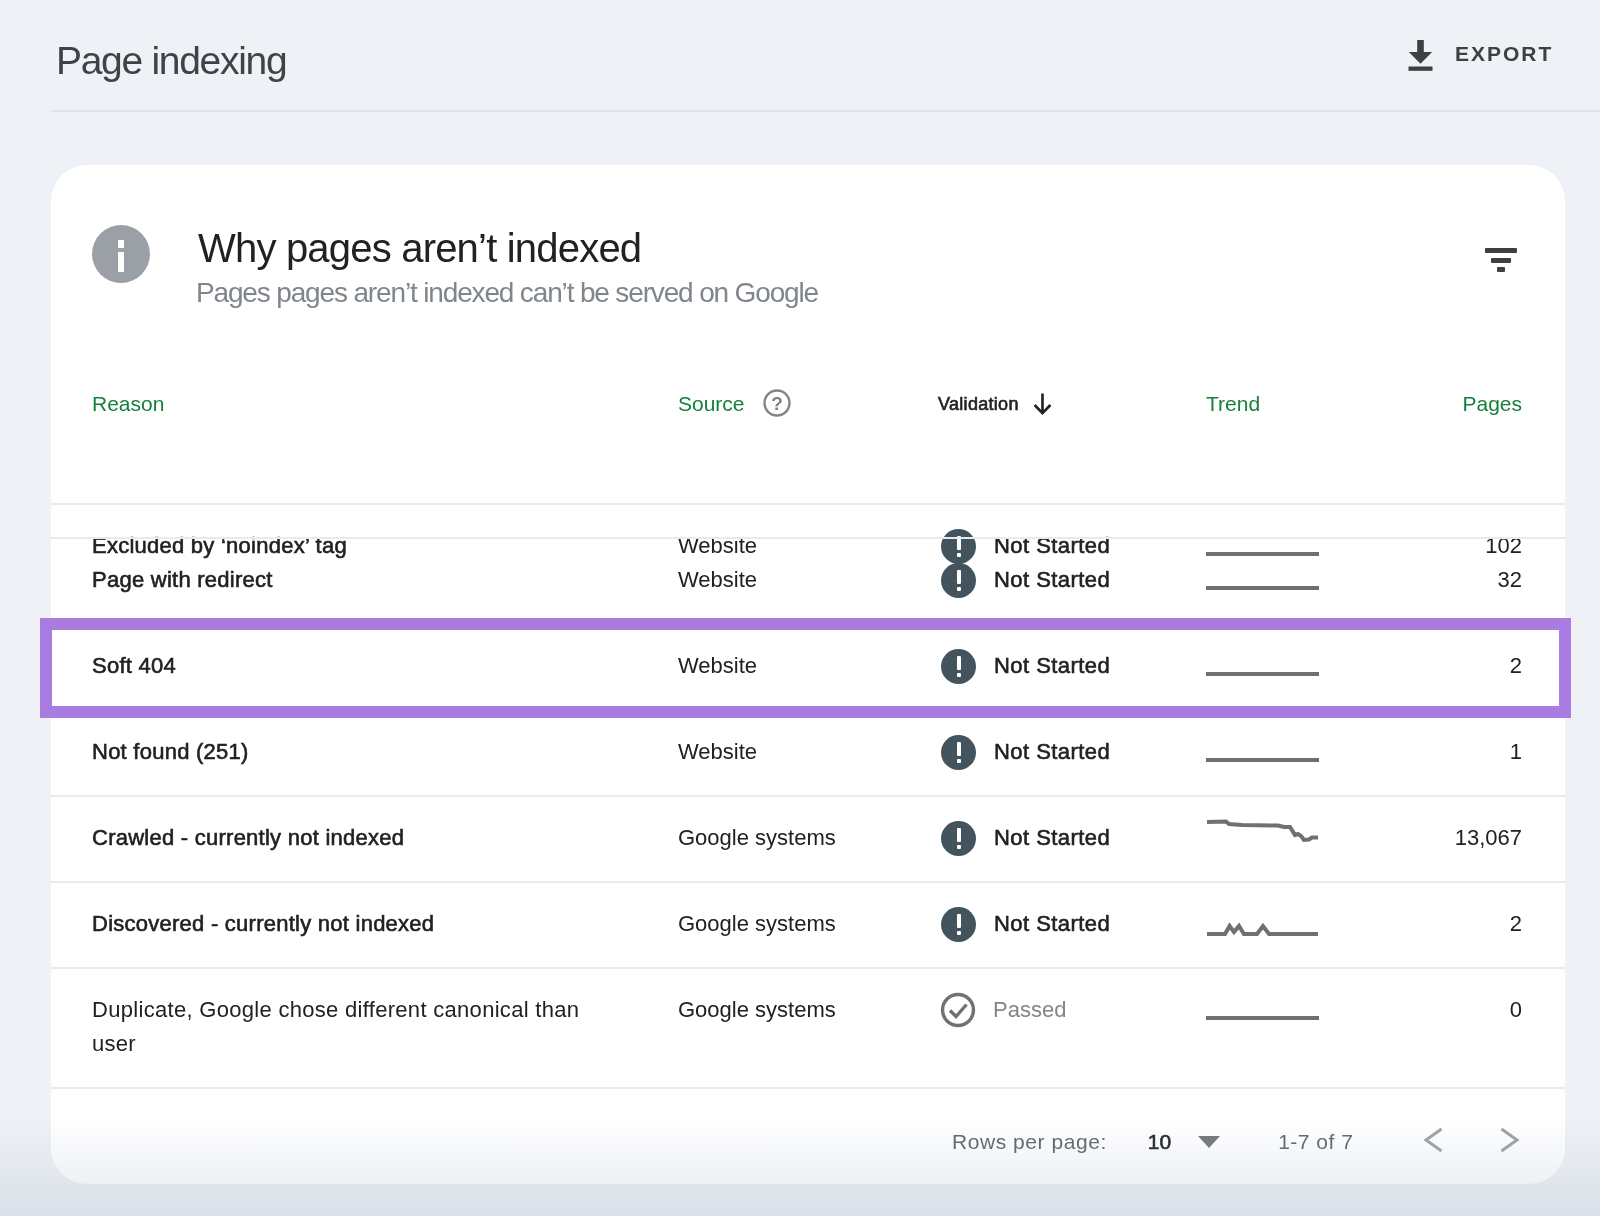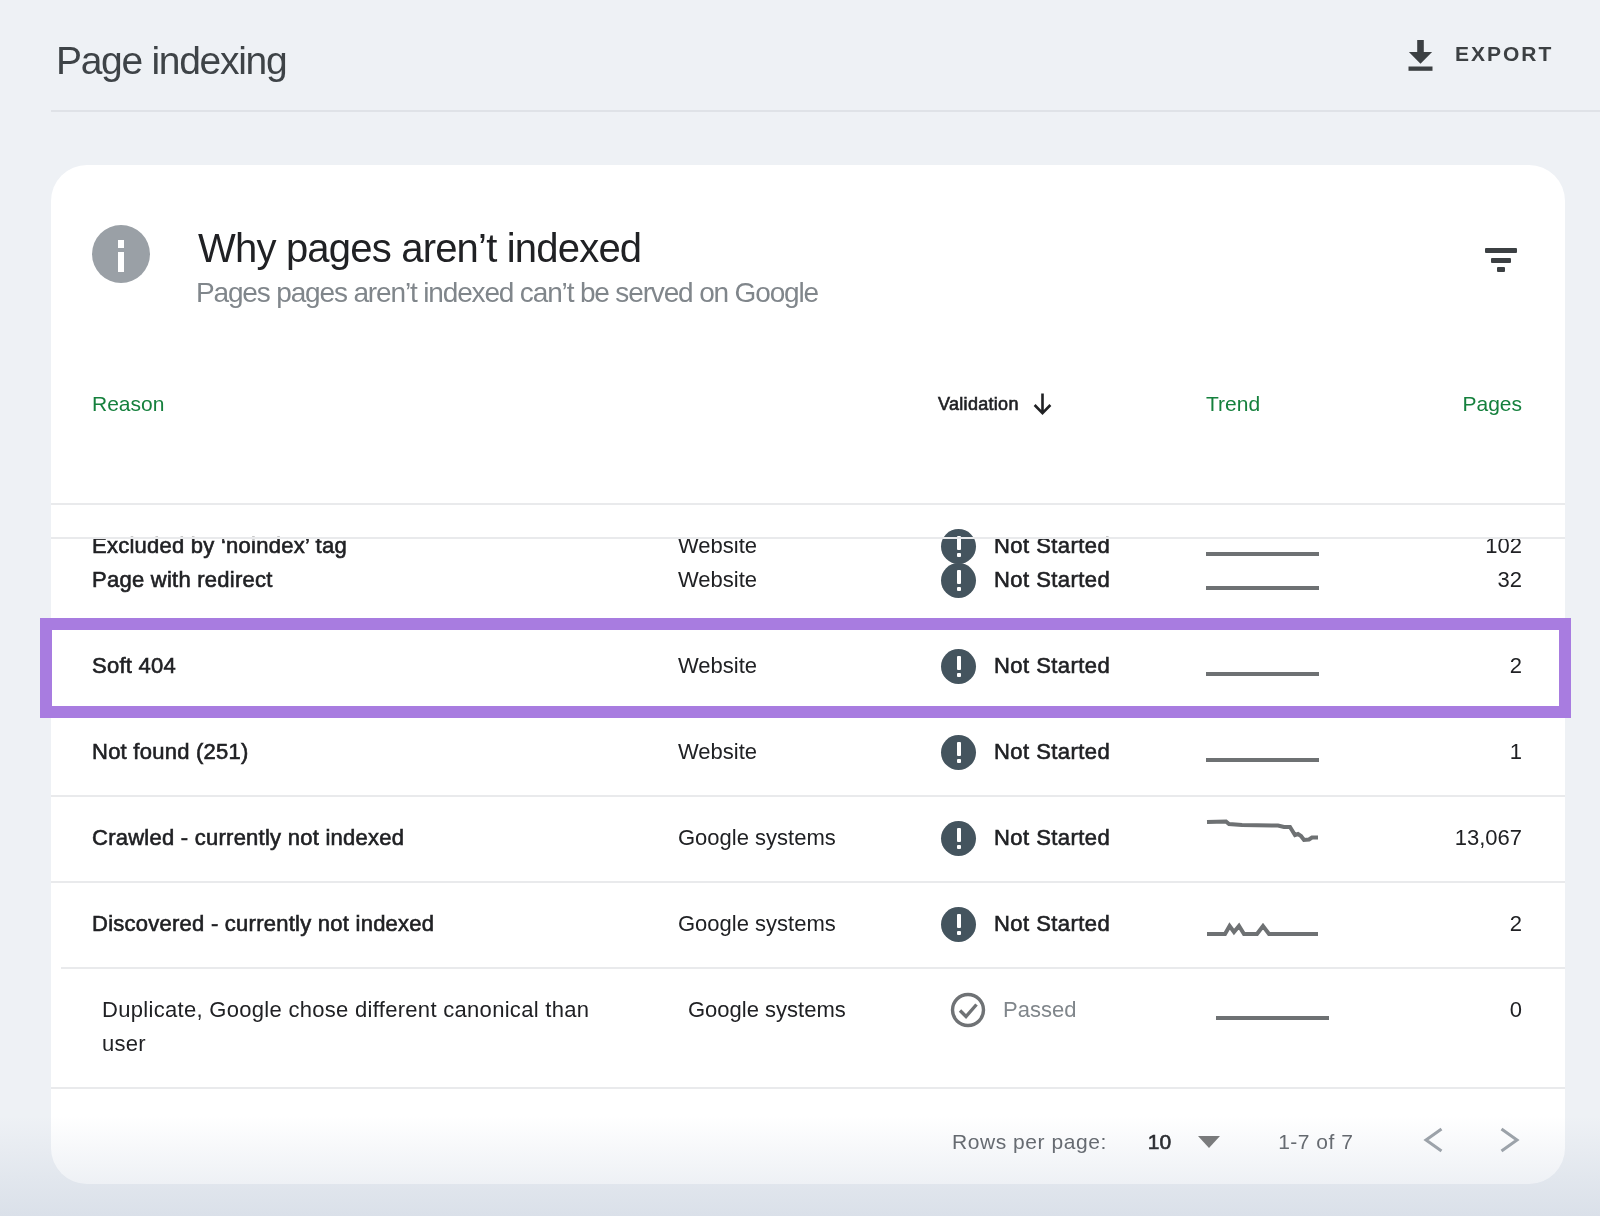--- a/index.html
+++ b/index.html
@@ -36,21 +36,21 @@
   .bold { font-weight:400; -webkit-text-stroke:0.6px #202124; color:#202124; font-size:22px; letter-spacing:0.25px; }
   .reg  { color:#202124; font-size:22px; }
 
   .row { border-top:2px solid #e9eaec; }
   .r1 { top:293px; height:68px;margin-top:45px; }
   .r2 { top:372px; height:86px; }
   .r3 { top:458px; height:86px;text-decoration:underline; }
   .r4 { top:544px; height:86px; }
   .r5 { top:630px; height:86px; }
   .r6 { top:716px; height:86px; }
-  .r7 { top:802px; height:144px;margin-left:10px; }
+  .r7 { top:802px; height:144px; }
   .r7 .twoline { position:absolute; left:41px; top:24px; line-height:34px; font-size:22px; letter-spacing:0.3px; color:#202124; }
 
   .vbadge { width:35px; height:35px; border-radius:50%; background:#44545e; position:relative; flex:0 0 auto; }
   .vbadge .b1 { position:absolute; left:15.5px; top:7px; width:4px; height:14px; background:#fff; border-radius:1px; }
   .vbadge .b2 { position:absolute; left:15.5px; top:24px; width:4px; height:4.5px; background:#fff; border-radius:1px; }
   .vtext { margin-left:18px; font-weight:400; -webkit-text-stroke:0.6px #202124; color:#202124; font-size:22px; letter-spacing:0.45px; }
 
   .flatline { position:absolute; left:0; top:49px; width:113px; height:4px; background:#6e7173; }
 
   #footer { border-top:2px solid #e9eaec; left:0px; top:922px; width:1514px; height:97px; display:flex; align-items:center; padding-top:10px; color:#5f6368; font-size:21px; }
@@ -77,20 +77,26 @@
     <div class="abs" id="h1">Why pages aren’t indexed</div>
     <div class="abs" id="sub">Pages pages aren’t indexed can’t be served on Google</div>
     <div class="abs" id="filter">
       <div style="left:0;top:0;width:32px;"></div>
       <div style="left:6px;top:10px;width:20px;"></div>
       <div style="left:12px;top:19px;width:8px;"></div>
     </div>
 
     <div class="hdr">
       <div class="cell c-reason gray">Reason</div>
+      <div class="cell c-source gray">Source
+        <svg width="28" height="28" viewBox="0 0 28 28" style="margin-left:18px;position:relative;top:-1.5px;">
+          <circle cx="14" cy="14" r="12.5" fill="none" stroke="#80868b" stroke-width="2.4"></circle>
+          <text x="14" y="21" text-anchor="middle" font-size="19" font-weight="700" fill="#7d8287" font-family="Liberation Sans">?</text>
+        </svg>
+      </div>
       <div class="cell c-valid" style="left:887px;font-weight:400;-webkit-text-stroke:0.6px #202124;color:#202124;font-size:18px;letter-spacing:0.3px;">Validation
         <svg width="21" height="24" viewBox="0 0 21 24" style="margin-left:13px;">
           <path d="M10.5 1.5 V21 M2.6 13 L10.5 21.2 L18.4 13" fill="none" stroke="#202124" stroke-width="2.6"></path>
         </svg>
       </div>
       <div class="cell c-trend gray">Trend</div>
       <div class="cell c-pages gray">Pages</div>
     </div>
 
     <div class="row r1">

